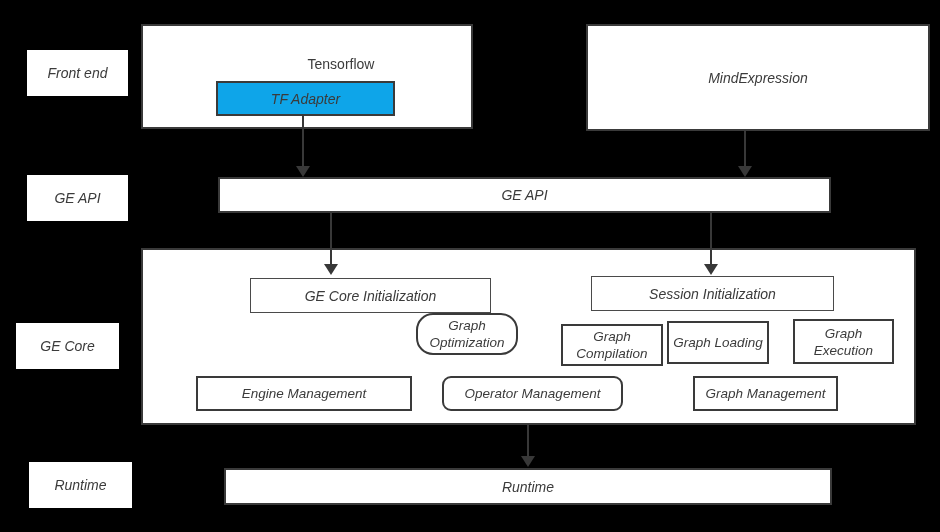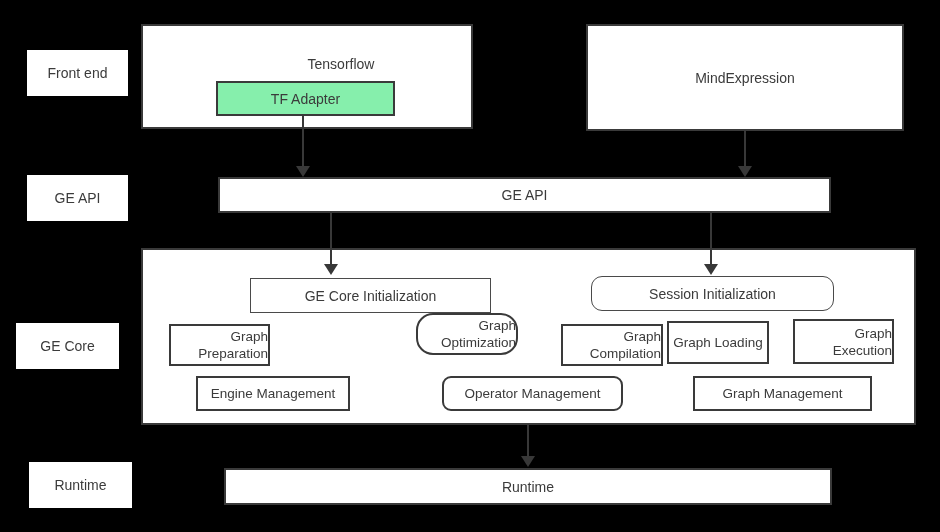--- a/index.html
+++ b/index.html
@@ -15,58 +15,59 @@
     position: absolute;
     background: #ffffff;
     box-sizing: border-box;
   }
   .bordered { border: 2px solid #3a3a3a; }
   .thin-border { border: 1.5px solid #4a4a4a; }
   .center {
     display: flex;
     align-items: center;
     justify-content: center;
-    text-align: right;
+    text-align: center;
+    font-style: italic;
   }
   .side-label { font-size: 14px; }
   .node-label { font-size: 14px; }
   .small-label { font-size: 13.5px; line-height: 17px; }
 
   
   #label-front-end { left: 27px;  top: 50px;  width: 101px; height: 46px; }
   #label-ge-api    { left: 27px;  top: 175px; width: 101px; height: 46px; }
   #label-ge-core   { left: 16px;  top: 323px; width: 103px; height: 46px; }
   #label-runtime   { left: 29px;  top: 462px; width: 103px; height: 46px; }
 
   
   #tensorflow-box     { left: 141px; top: 24px; width: 332px; height: 105px; }
   #tensorflow-title   { position: absolute; left: 0; top: 30px; width: 100%; text-align: center; margin-left: 34px; }
-  #tf-adapter-box     { left: 73px;  top: 55px; width: 179px; height: 35px; position: absolute; background:#86efac; box-sizing: border-box; }
-  #mindexpression-box { left: 586px; top: 24px; width: 318px; height: 107px; }
+  #tf-adapter-box     { left: 73px;  top: 55px; width: 179px; height: 35px; position: absolute; background:#0ea5e9; box-sizing: border-box; }
+  #mindexpression-box { left: 586px; top: 24px; width: 344px; height: 107px; }
 
   
   #ge-api-bar { left: 218px; top: 177px; width: 613px; height: 36px; }
 
   
   #ge-core-box { left: 141px; top: 248px; width: 775px; height: 177px; }
   #ge-core-box .inner { position: absolute; background: #ffffff; box-sizing: border-box; }
 
   #ge-core-init  { left: 71px;  top: 28px; width: 241px; height: 35px; margin-left: 36px; }
-  #session-init  { left: 448px; top: 26px; width: 243px; height: 35px; border-radius: 11px; }
+  #session-init  { left: 448px; top: 26px; width: 243px; height: 35px; }
 
   #stage-0 { left: 26px;  top: 74px; width: 101px; height: 42px; }
   #stage-1 { left: 146px; top: 74px; width: 101px; height: 42px; }
   #stage-2 { left: 273px; top: 63px; width: 102px; height: 42px; border-radius: 17px; }
   #stage-3 { left: 399px; top: 74px; width: 102px; height: 42px; margin-left: 19px; }
   #stage-4 { left: 524px; top: 71px; width: 102px; height: 43px; }
   #stage-5 { left: 650px; top: 69px; width: 101px; height: 45px; }
 
-  #mgmt-0 { left: 53px;  top: 126px; width: 154px; height: 35px; }
+  #mgmt-0 { left: 53px;  top: 126px; width: 216px; height: 35px; }
   #mgmt-1 { left: 299px; top: 126px; width: 181px; height: 35px; border-radius: 9px; }
-  #mgmt-2 { left: 550px; top: 126px; width: 179px; height: 35px; }
+  #mgmt-2 { left: 550px; top: 126px; width: 145px; height: 35px; }
 
   
   #runtime-bar { left: 224px; top: 468px; width: 608px; height: 37px; }
 
   
   .arrow { position: absolute; width: 14px; z-index: 10; }
   .arrow .stem {
     position: absolute; left: 6px; top: 0;
     width: 2px; height: calc(100% - 10px);
     background: #383838;
@@ -97,21 +98,20 @@
   <div class="bordered center node-label" id="tf-adapter-box">TF Adapter</div>
 </div>
 <div class="box bordered center node-label" id="mindexpression-box">MindExpression</div>
 
 <div class="box bordered center node-label" id="ge-api-bar">GE API</div>
 
 <div class="box bordered" id="ge-core-box">
   <div class="inner thin-border center node-label" id="ge-core-init">GE Core Initialization</div>
   <div class="inner thin-border center node-label" id="session-init">Session Initialization</div>
 
-  <div class="inner bordered center small-label" id="stage-0">Graph Preparation</div>
   <div class="inner bordered center small-label" id="stage-2">Graph Optimization</div>
   <div class="inner bordered center small-label" id="stage-3">Graph Compilation</div>
   <div class="inner bordered center small-label" id="stage-4">Graph Loading</div>
   <div class="inner bordered center small-label" id="stage-5">Graph Execution</div>
 
   <div class="inner bordered center small-label" id="mgmt-0">Engine Management</div>
   <div class="inner bordered center small-label" id="mgmt-1">Operator Management</div>
   <div class="inner bordered center small-label" id="mgmt-2">Graph Management</div>
 </div>
 

